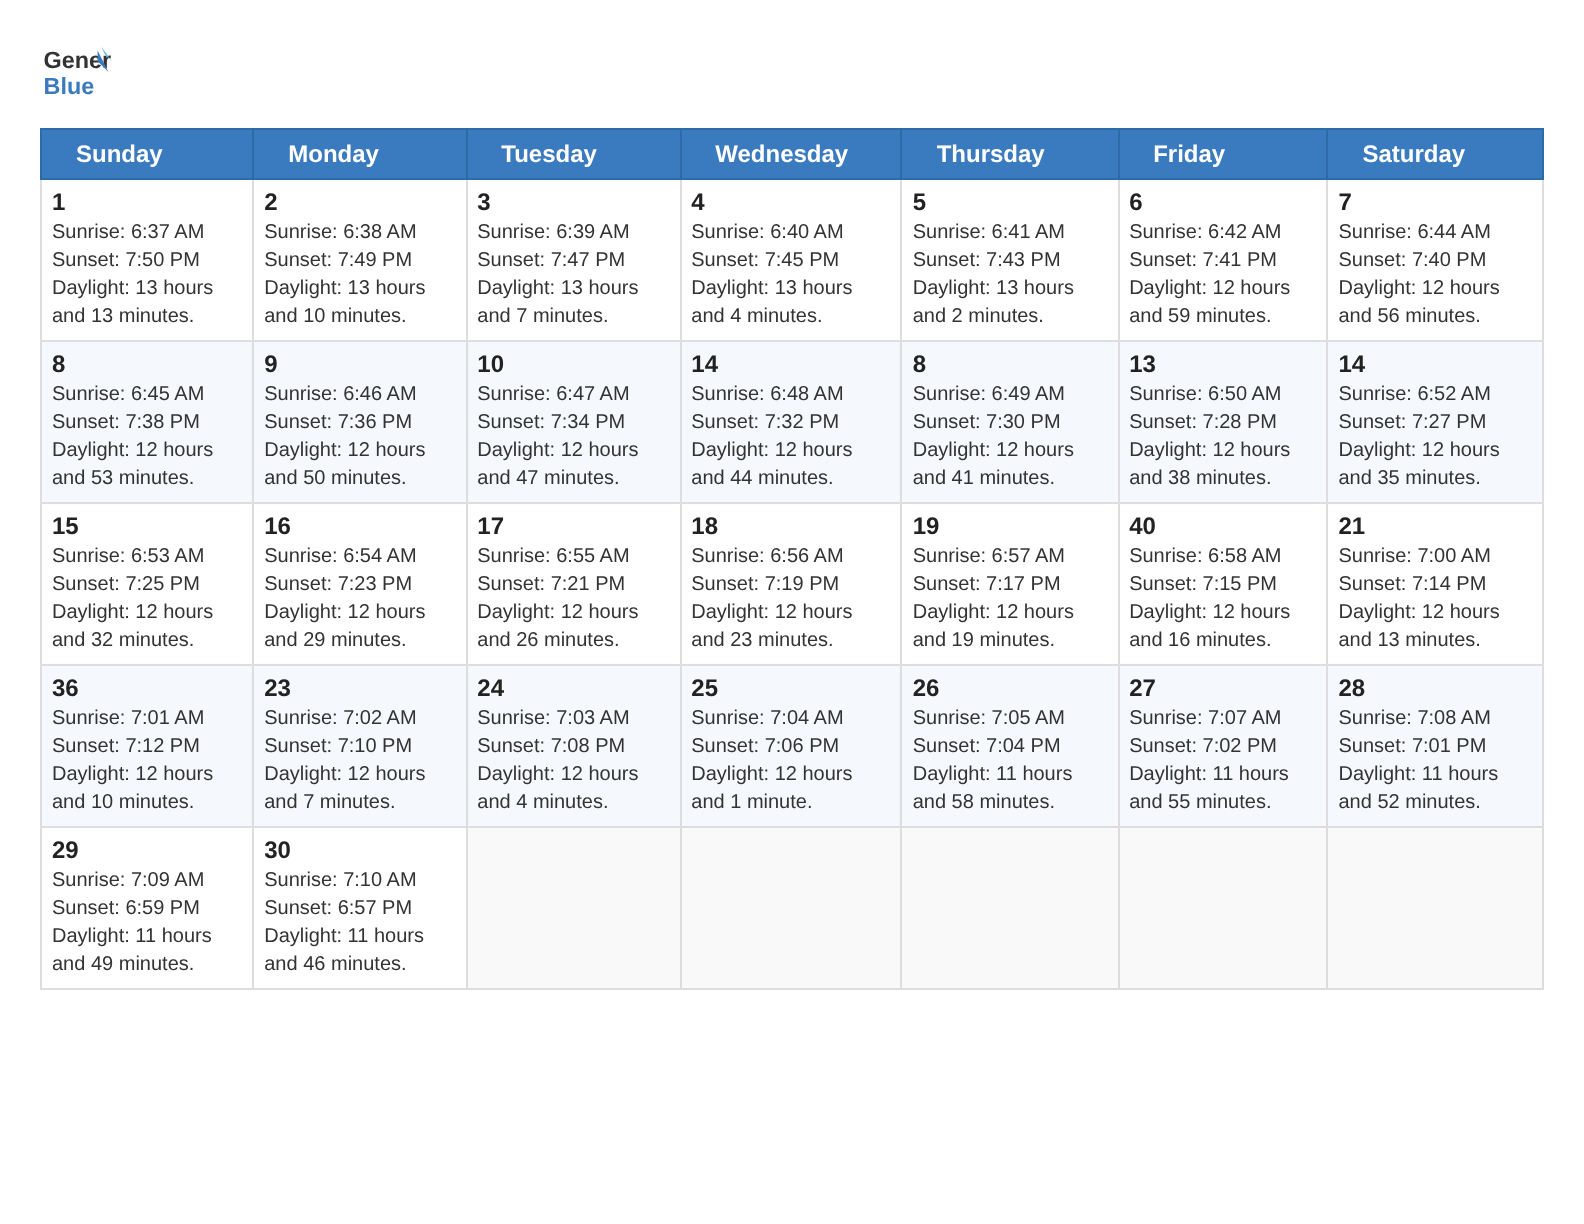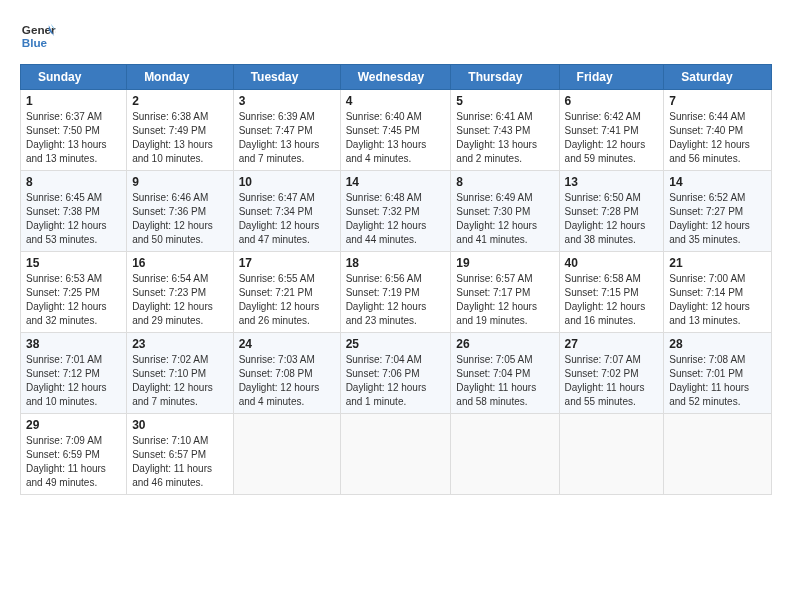--- a/index.html
+++ b/index.html
@@ -202,21 +202,21 @@
         <span class="day-num">40</span>
         <span class="day-detail">Sunrise: 6:58 AM<br>Sunset: 7:15 PM<br>Daylight: 12 hours and 16 minutes.</span>
       </td>
           <td>
         <span class="day-num">21</span>
         <span class="day-detail">Sunrise: 7:00 AM<br>Sunset: 7:14 PM<br>Daylight: 12 hours and 13 minutes.</span>
       </td>
         </tr>
         <tr>
           <td>
-        <span class="day-num">38</span>
+        <span class="day-num">36</span>
         <span class="day-detail">Sunrise: 7:01 AM<br>Sunset: 7:12 PM<br>Daylight: 12 hours and 10 minutes.</span>
       </td>
           <td>
         <span class="day-num">23</span>
         <span class="day-detail">Sunrise: 7:02 AM<br>Sunset: 7:10 PM<br>Daylight: 12 hours and 7 minutes.</span>
       </td>
           <td>
         <span class="day-num">24</span>
         <span class="day-detail">Sunrise: 7:03 AM<br>Sunset: 7:08 PM<br>Daylight: 12 hours and 4 minutes.</span>
       </td>

